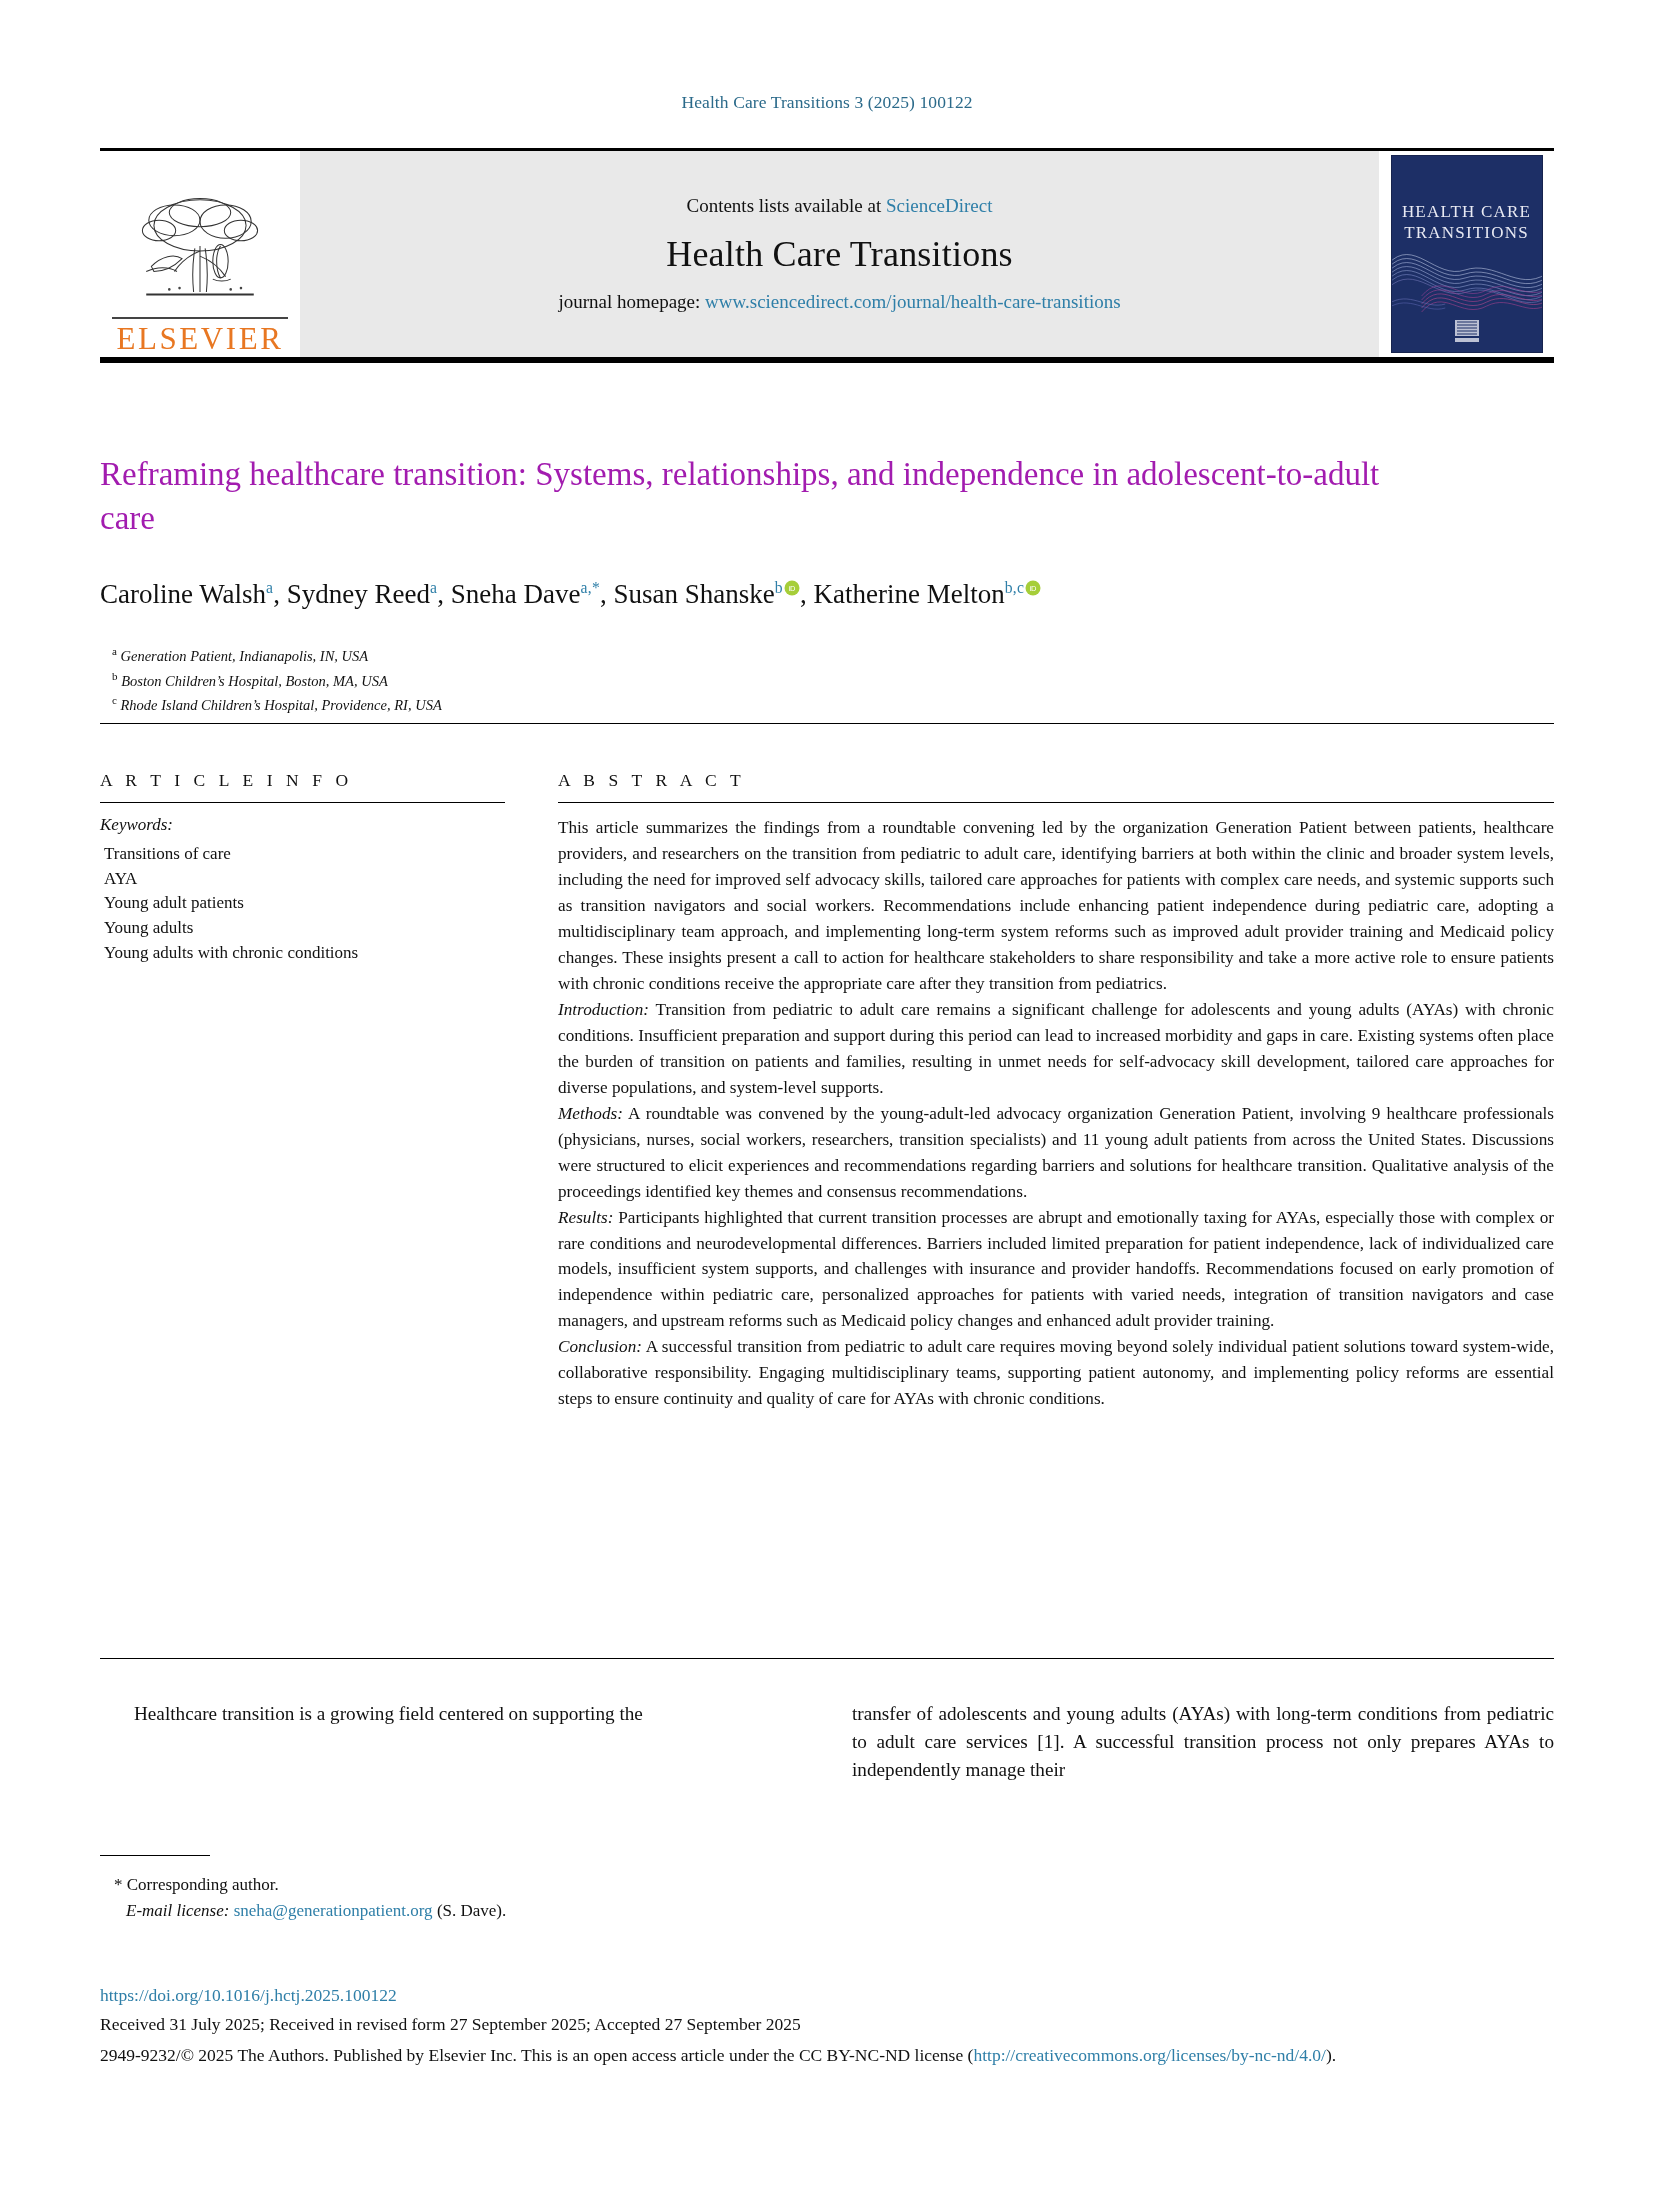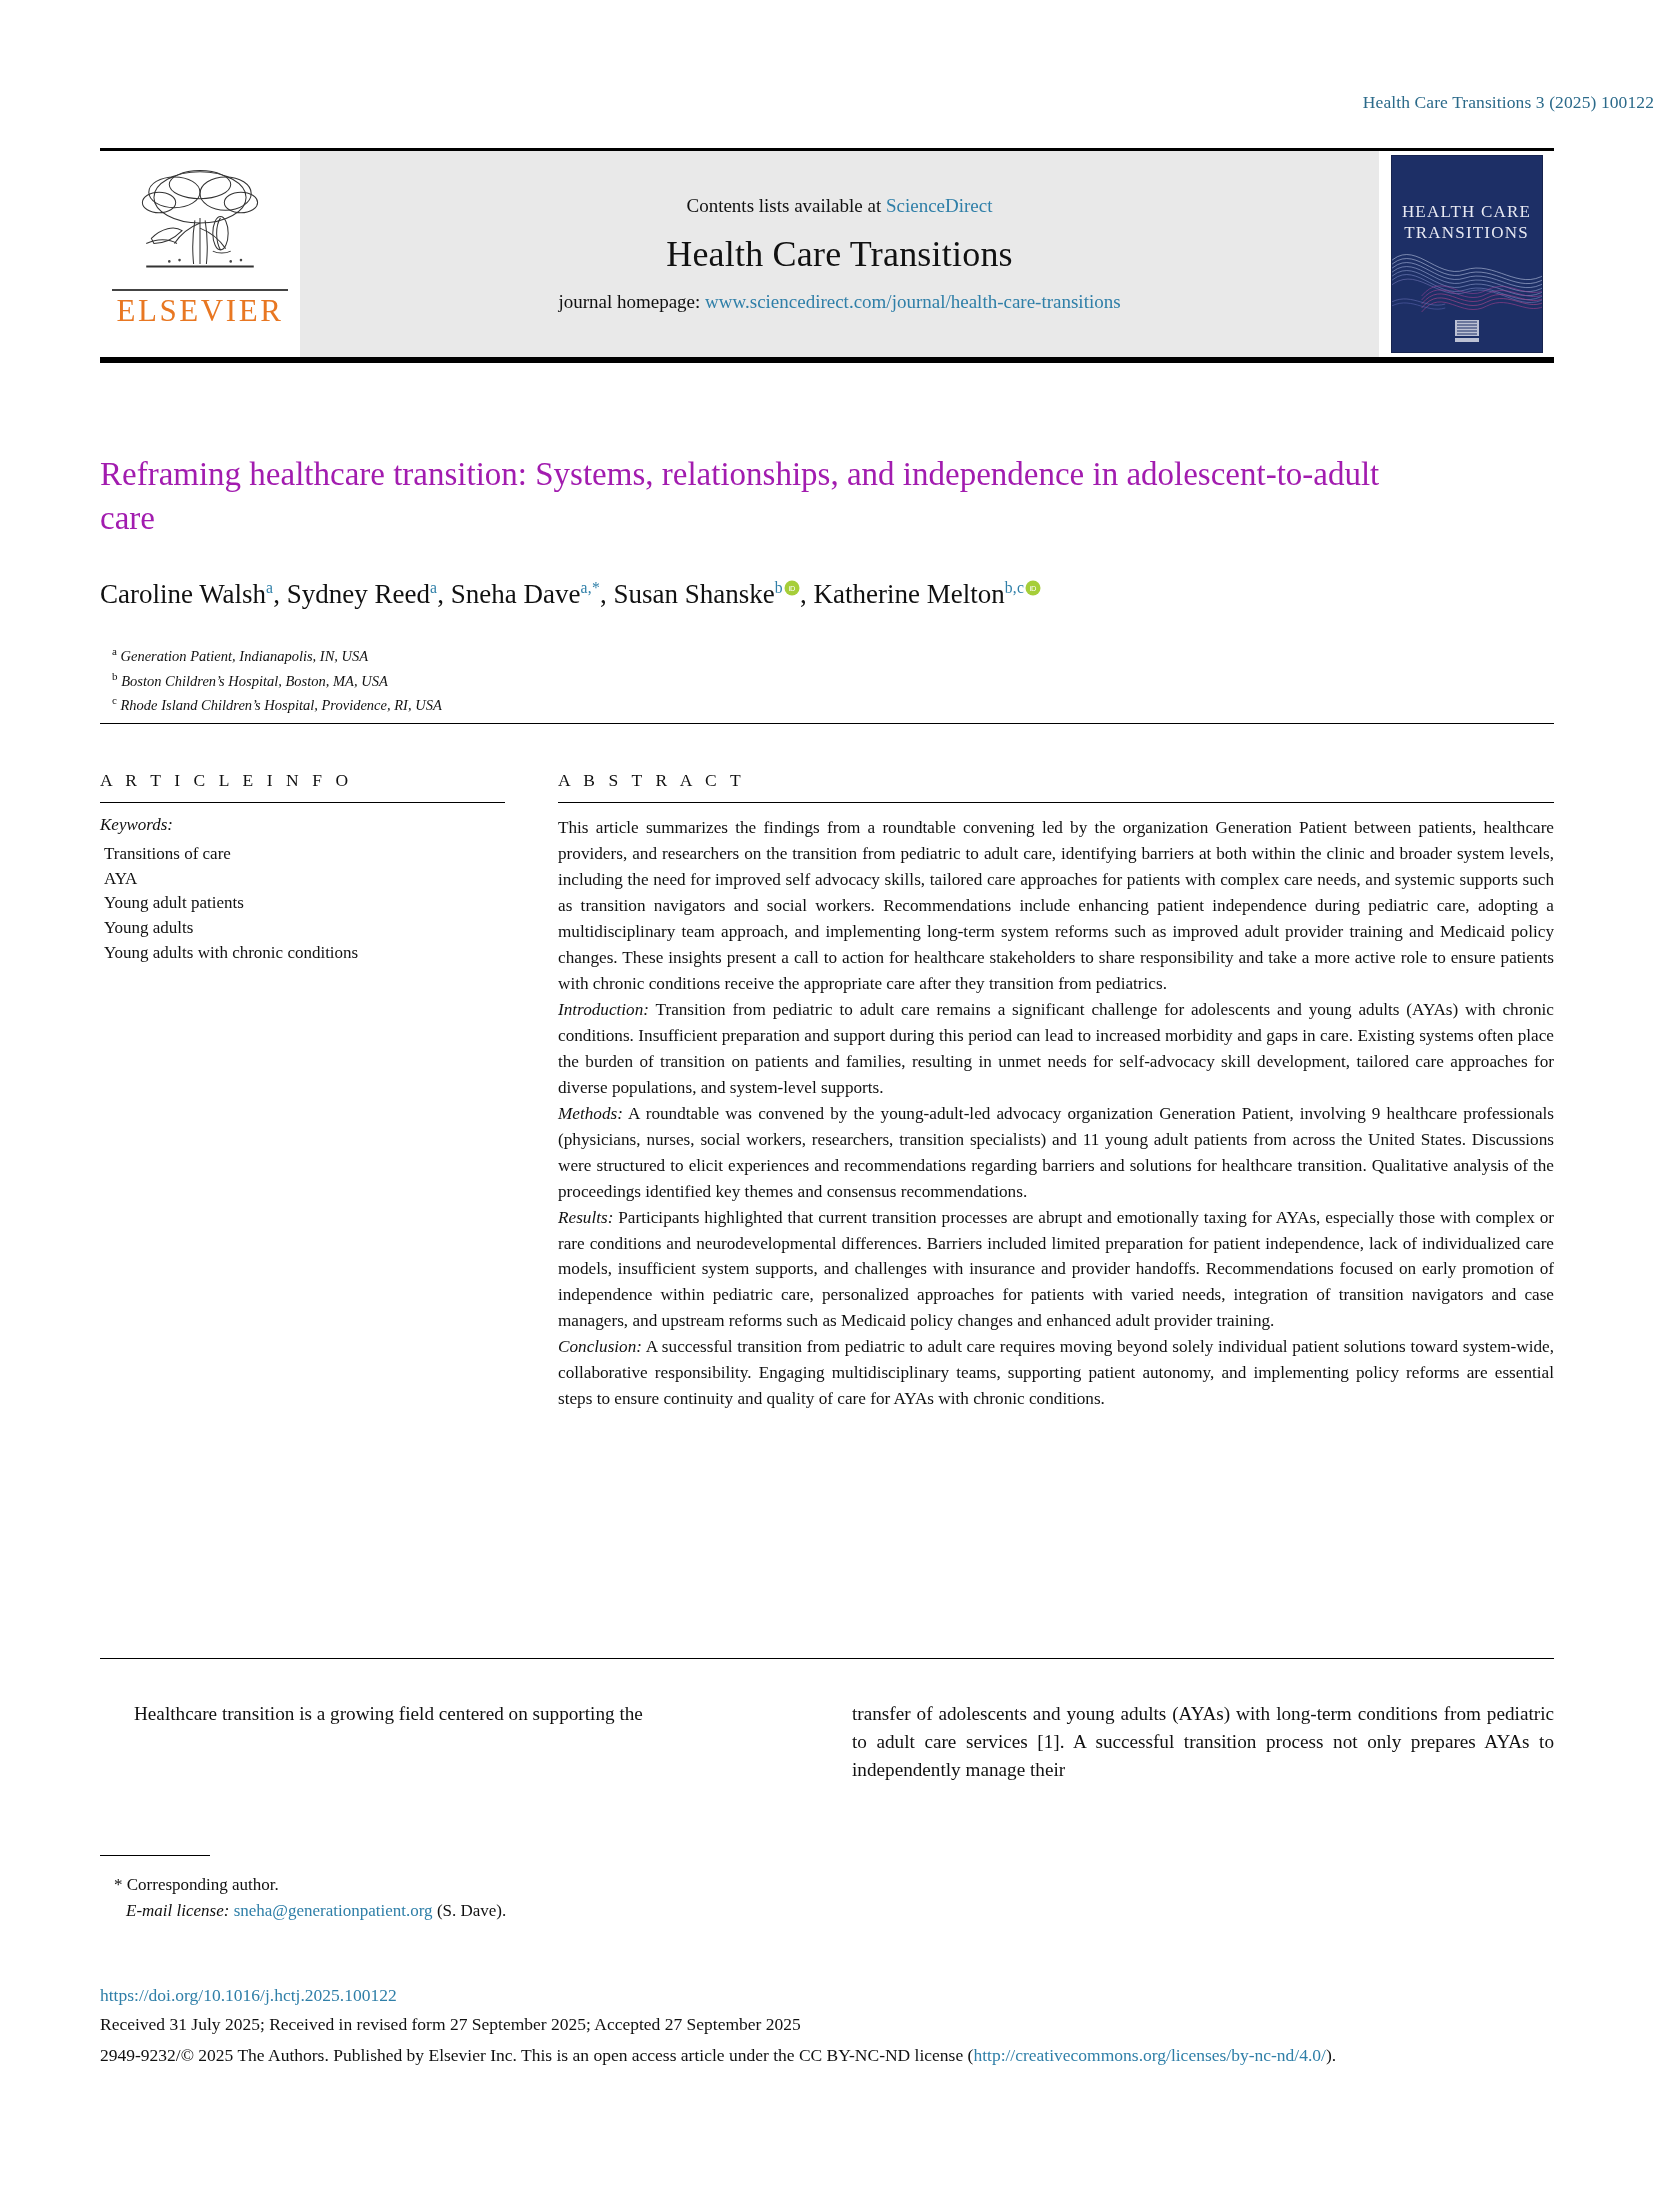--- a/index.html
+++ b/index.html
@@ -20,21 +20,21 @@
     overflow: hidden;
     box-sizing: border-box;
   }
 
   
   .running-head {
     position: absolute;
     top: 92px;
     left: 0;
     width: 100%;
-    text-align: right;
+    text-align: center;
     font-size: 17.5px;
     color: #2b6a8a;
     letter-spacing: 0.1px;
   }
 
   
   .masthead {
     position: absolute;
     top: 148px;
     left: 100px;
@@ -45,21 +45,21 @@
     display: flex;
     align-items: stretch;
     height: 215px;
   }
   .mh-logo {
     width: 200px;
     flex: 0 0 200px;
     display: flex;
     flex-direction: column;
     align-items: center;
-    justify-content: flex-start;
+    justify-content: flex-end;
     padding-top: 8px;
     box-sizing: border-box;
     background: #fff;
   }
   .mh-tree {
     width: 128px;
     height: 128px;
   }
   .mh-elsevier {
     font-family: "Liberation Serif", serif;

